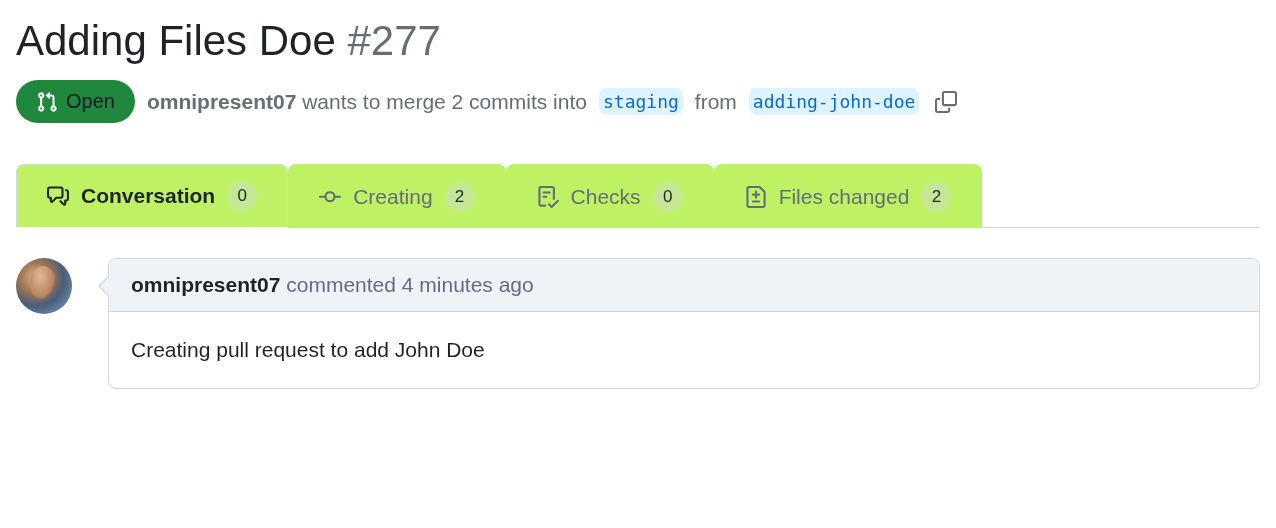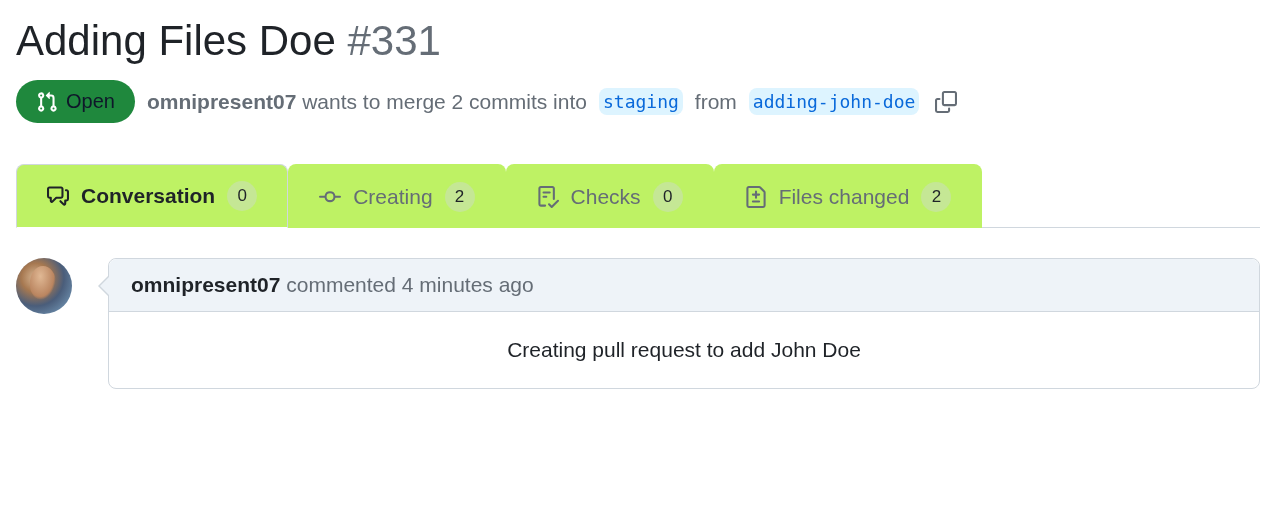--- a/index.html
+++ b/index.html
@@ -168,31 +168,30 @@
     top: 17px;
     width: 0; height: 0;
     border: 10px solid transparent;
     border-right-color: #eef3f8;
     border-left: none;
   }
   .comment-body {
     padding: 26px 22px;
     font-size: 21px;
     color: #1f2328;
-    text-align: center;
   }
 </style>
 </head>
 <body>
 
 <div class="header">
   <div class="title-row">
     <h1 class="pr-title">
       <span>Adding Files Doe</span>
-      <span class="pr-number">#331</span>
+      <span class="pr-number">#277</span>
     </h1>
   </div>
 
   <div class="meta-row">
     <span class="state-badge">
       <svg width="22" height="22" viewBox="0 0 16 16">
         <path d="M1.5 3.25a2.25 2.25 0 1 1 3 2.122v5.256a2.251 2.251 0 1 1-1.5 0V5.372A2.25 2.25 0 0 1 1.5 3.25Zm5.677-.177L9.573.677A.25.25 0 0 1 10 .854V2.5h1A2.5 2.5 0 0 1 13.5 5v5.628a2.251 2.251 0 1 1-1.5 0V5a1 1 0 0 0-1-1h-1v1.646a.25.25 0 0 1-.427.177L7.177 3.427a.25.25 0 0 1 0-.354ZM3.75 2.5a.75.75 0 1 0 0 1.5.75.75 0 0 0 0-1.5Zm0 9.5a.75.75 0 1 0 0 1.5.75.75 0 0 0 0-1.5Zm8.25.75a.75.75 0 1 0 1.5 0 .75.75 0 0 0-1.5 0Z"></path>
       </svg>
       <span>Open</span>
     </span>

